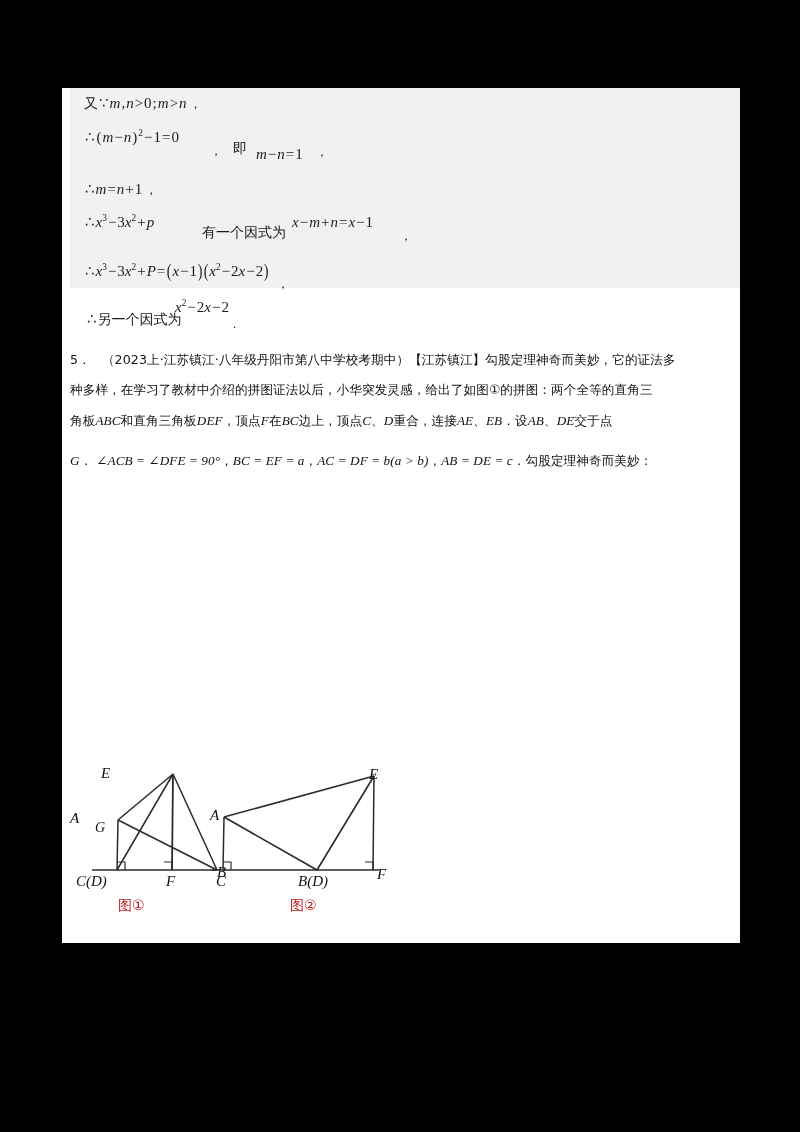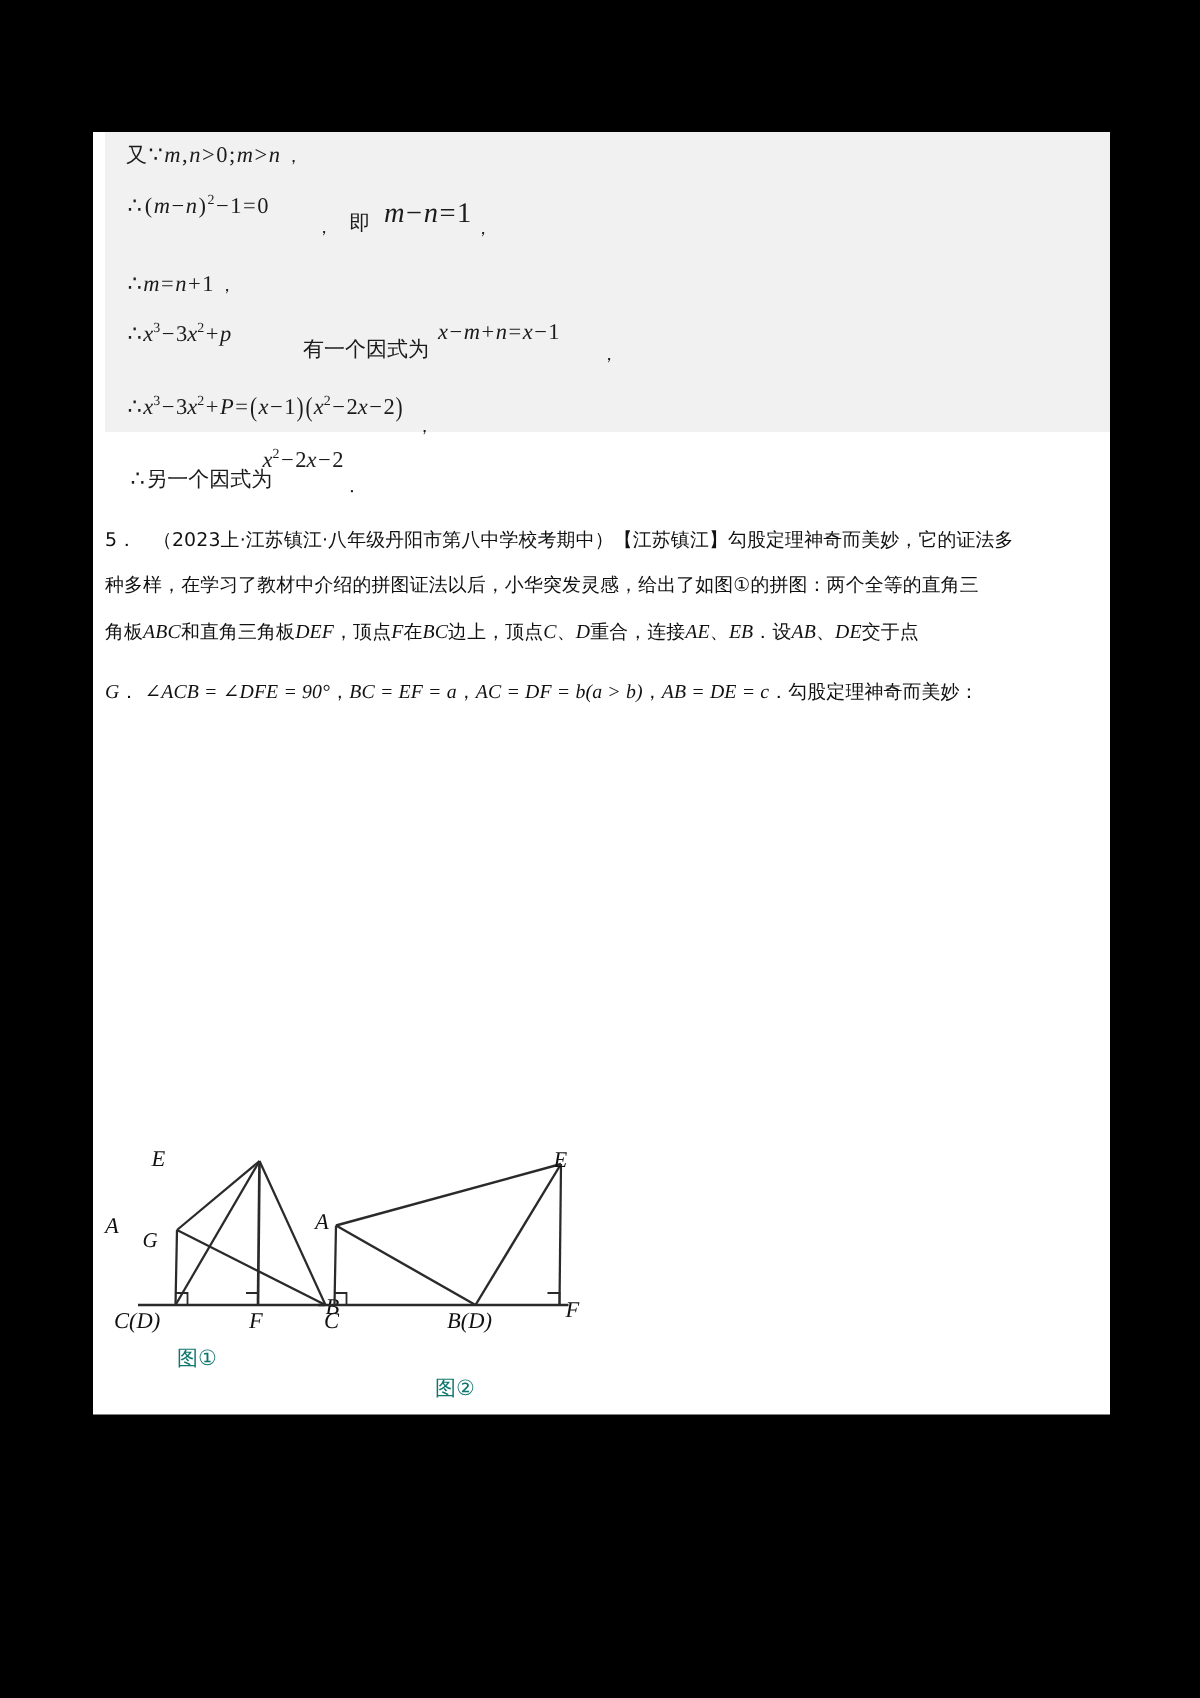--- a/index.html
+++ b/index.html
@@ -90,21 +90,21 @@
     position: absolute;
     left: 0;
     top: 404px;
     width: 678px;
     height: 175px;
   }
   .fig-caption {
     position: absolute;
     font-family: "DejaVu Sans", "Liberation Sans", sans-serif;
     font-size: 14px;
-    color: #0f766e;
+    color: #b91c1c;
     white-space: nowrap;
   }
   .vlabel {
     position: absolute;
     font-family: "Liberation Serif", "DejaVu Serif", serif;
     font-style: italic;
     font-size: 15px;
     color: #111111;
     white-space: nowrap;
   }
@@ -123,21 +123,21 @@
       <span class="cjk" style="font-size:14px;">又</span><span class="op">∵</span><span class="mi">m</span><span class="op">,</span><span class="mi">n</span><span class="op">&gt;</span><span class="mn">0</span><span class="op">;</span><span class="mi">m</span><span class="op">&gt;</span><span class="mi">n</span><span style="font-size:12px;">&nbsp;，</span>
     </div>
 
     <div class="math-line" style="left:14px; top:40px; font-size:15px;text-align:center;">
       <span class="op">∴</span><span class="op">(</span><span class="mi">m</span><span class="op">−</span><span class="mi">n</span><span class="op">)</span><sup class="expn">2</sup><span class="op">−</span><span class="mn">1</span><span class="op">=</span><span class="mn">0</span>
     </div>
     <div class="math-line" style="left:140px; top:55px; font-size:12px;">，</div>
     <div class="math-line" style="left:163px; top:52px; font-size:14px;">
       <span class="cjk">即</span>
     </div>
-    <div class="math-line" style="left:186px; top:44px; font-size:19px;">
+    <div class="math-line" style="left:186px; top:58px; font-size:15px;">
       <span class="mi">m</span><span class="op">−</span><span class="mi">n</span><span class="op">=</span><span class="mn">1</span>
     </div>
     <div class="math-line" style="left:246px; top:56px; font-size:12px;">，</div>
 
     <div class="math-line" style="left:14px; top:92px; font-size:15px;">
       <span class="op">∴</span><span class="mi">m</span><span class="op">=</span><span class="mi">n</span><span class="op">+</span><span class="mn">1</span><span style="font-size:12px;">&nbsp;，</span>
     </div>
 
     <div class="math-line" style="left:14px; top:125px; font-size:15px;">
       <span class="op">∴</span><span class="mi">x</span><sup class="expn">3</sup><span class="op">−</span><span class="mn">3</span><span class="mi">x</span><sup class="expn">2</sup><span class="op">+</span><span class="mi">p</span>
@@ -231,17 +231,17 @@
         <polyline points="16,100 24,100 24,108" fill="none" stroke-width="1.2"></polyline>
 
         <polyline points="158,100 166,100 166,108" fill="none" stroke-width="1.2"></polyline>
       </svg>
 
       <div class="vlabel" style="left:307px; top:14px;">E</div>
       <div class="vlabel" style="left:148px; top:55px;">A</div>
       <div class="vlabel" style="left:154px; top:121px;">C</div>
       <div class="vlabel" style="left:236px; top:121px;">B(D)</div>
       <div class="vlabel" style="left:315px; top:114px;">F</div>
-      <div class="fig-caption" style="left:228px; top:145px;margin-top:20px;">图②</div>
+      <div class="fig-caption" style="left:228px; top:145px;">图②</div>
     </div>
 
   </div>
 </div>
 
 </body></html>

